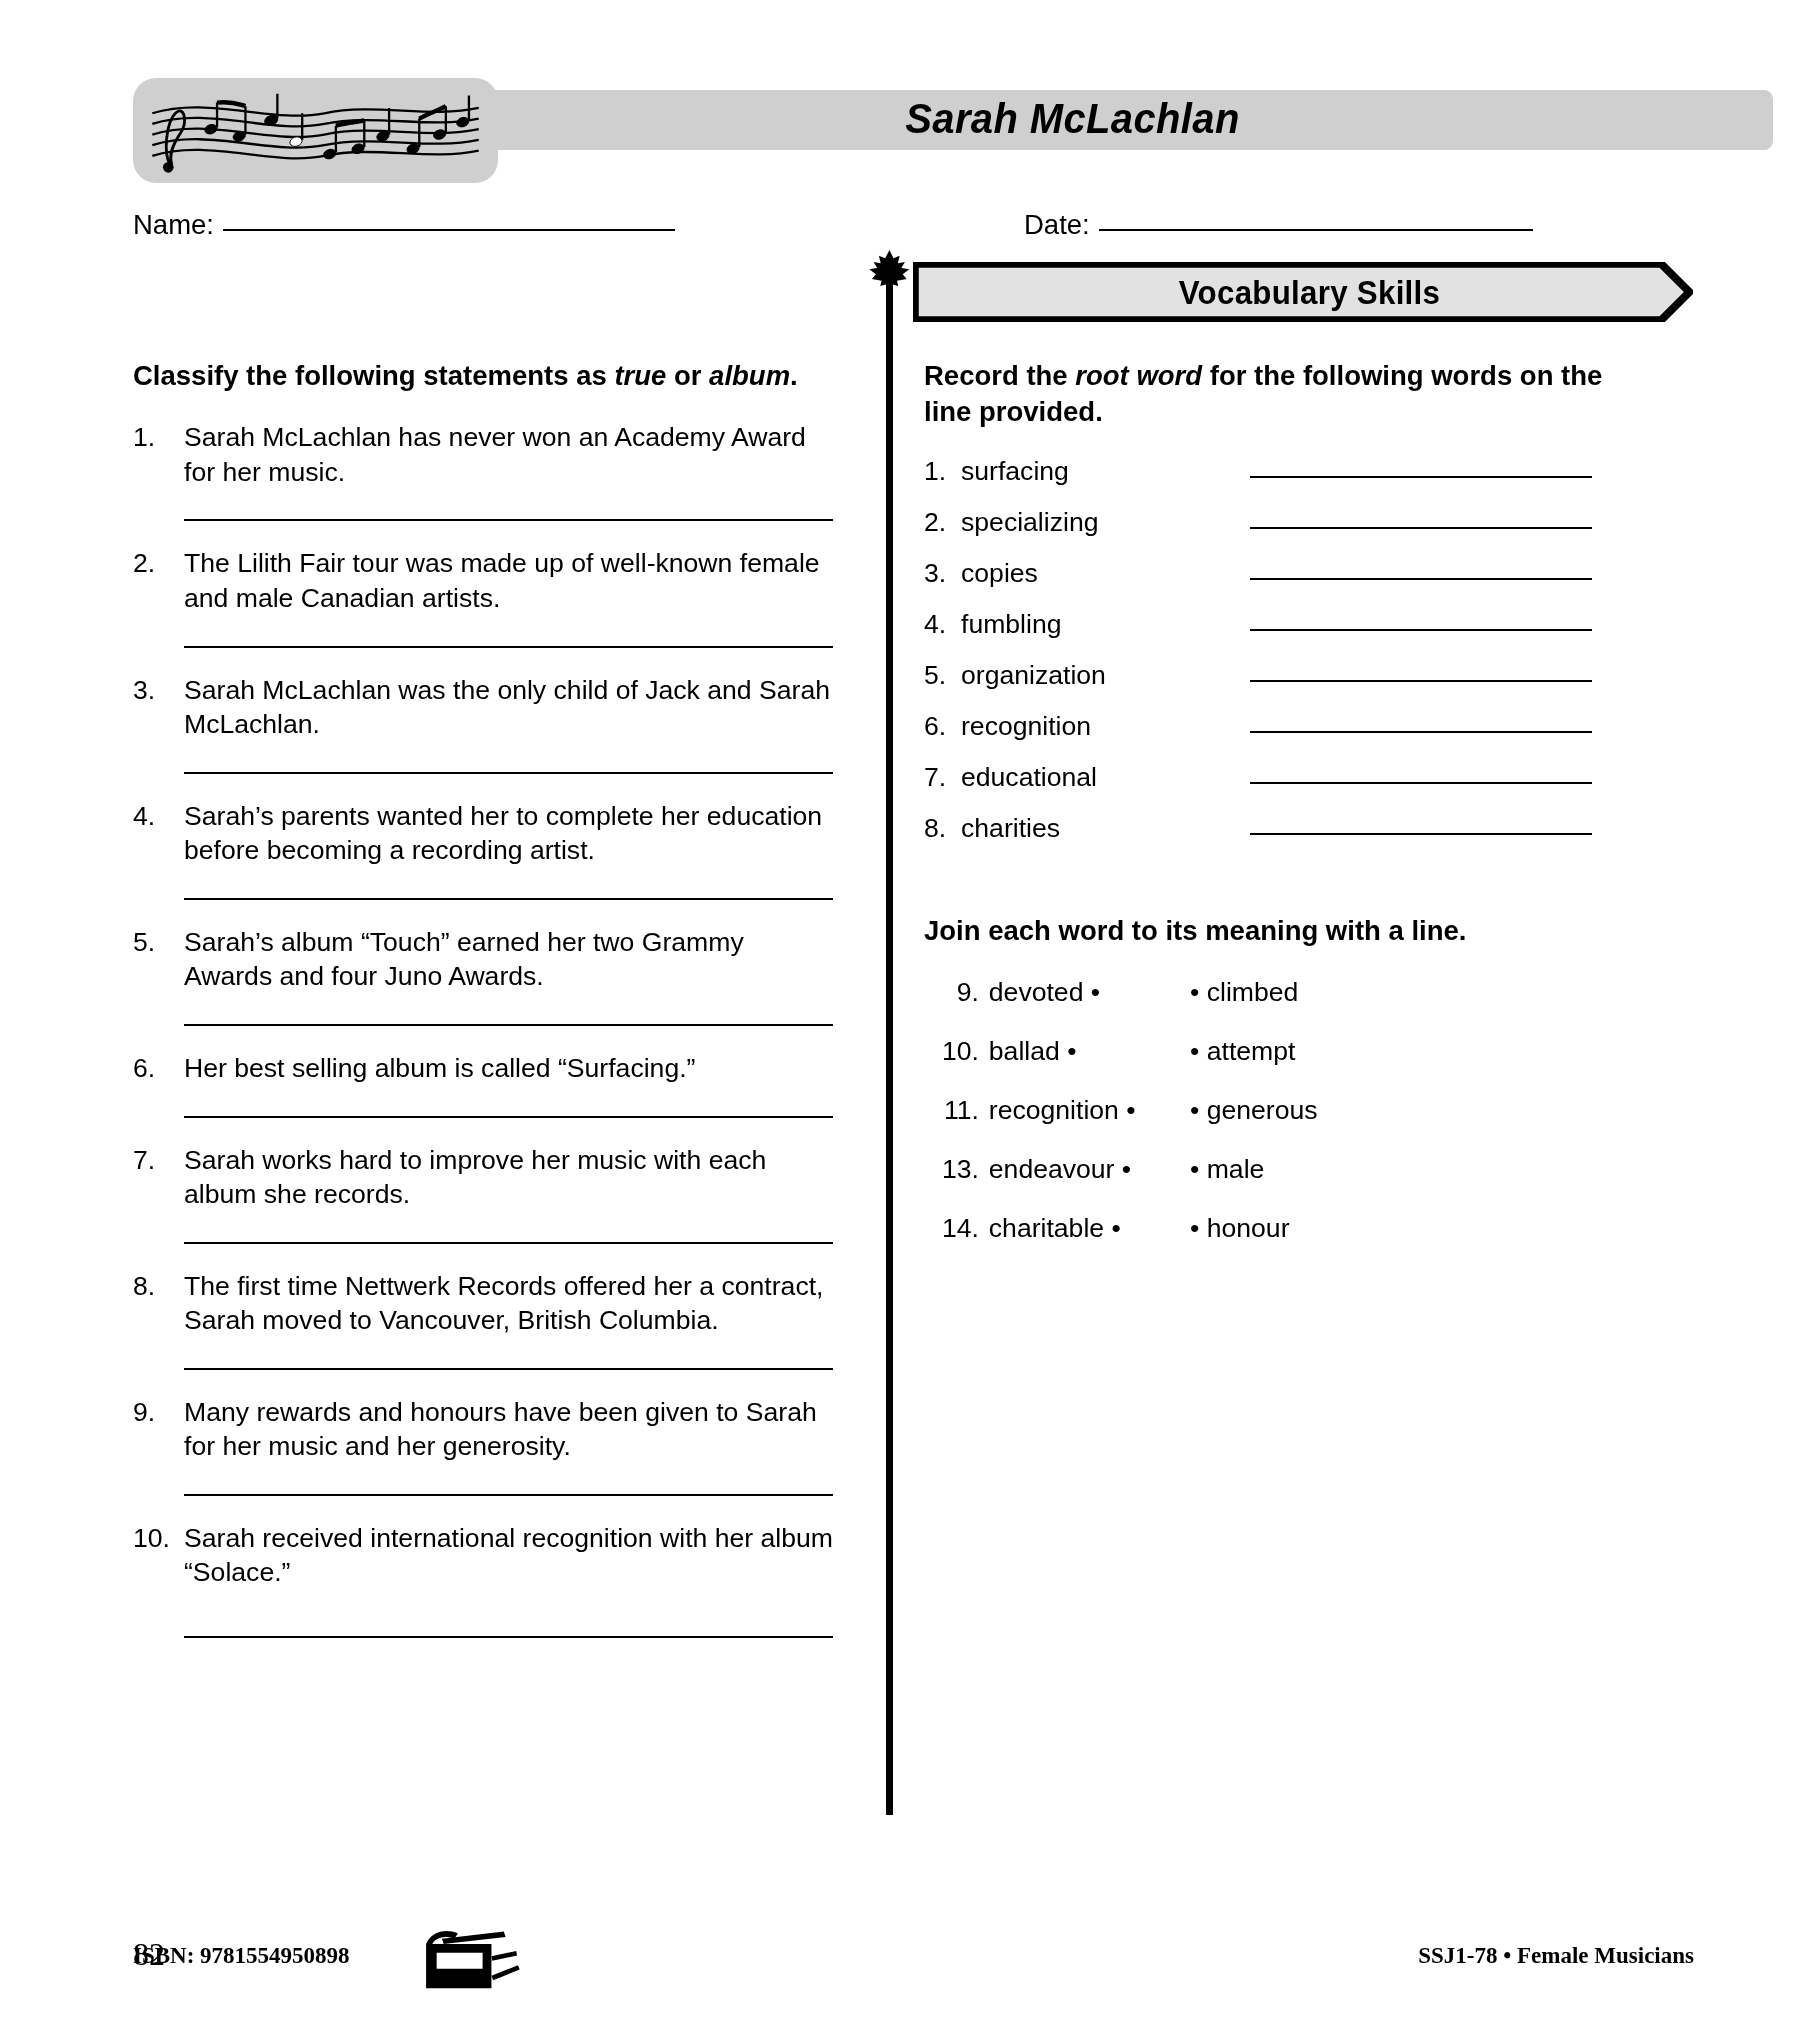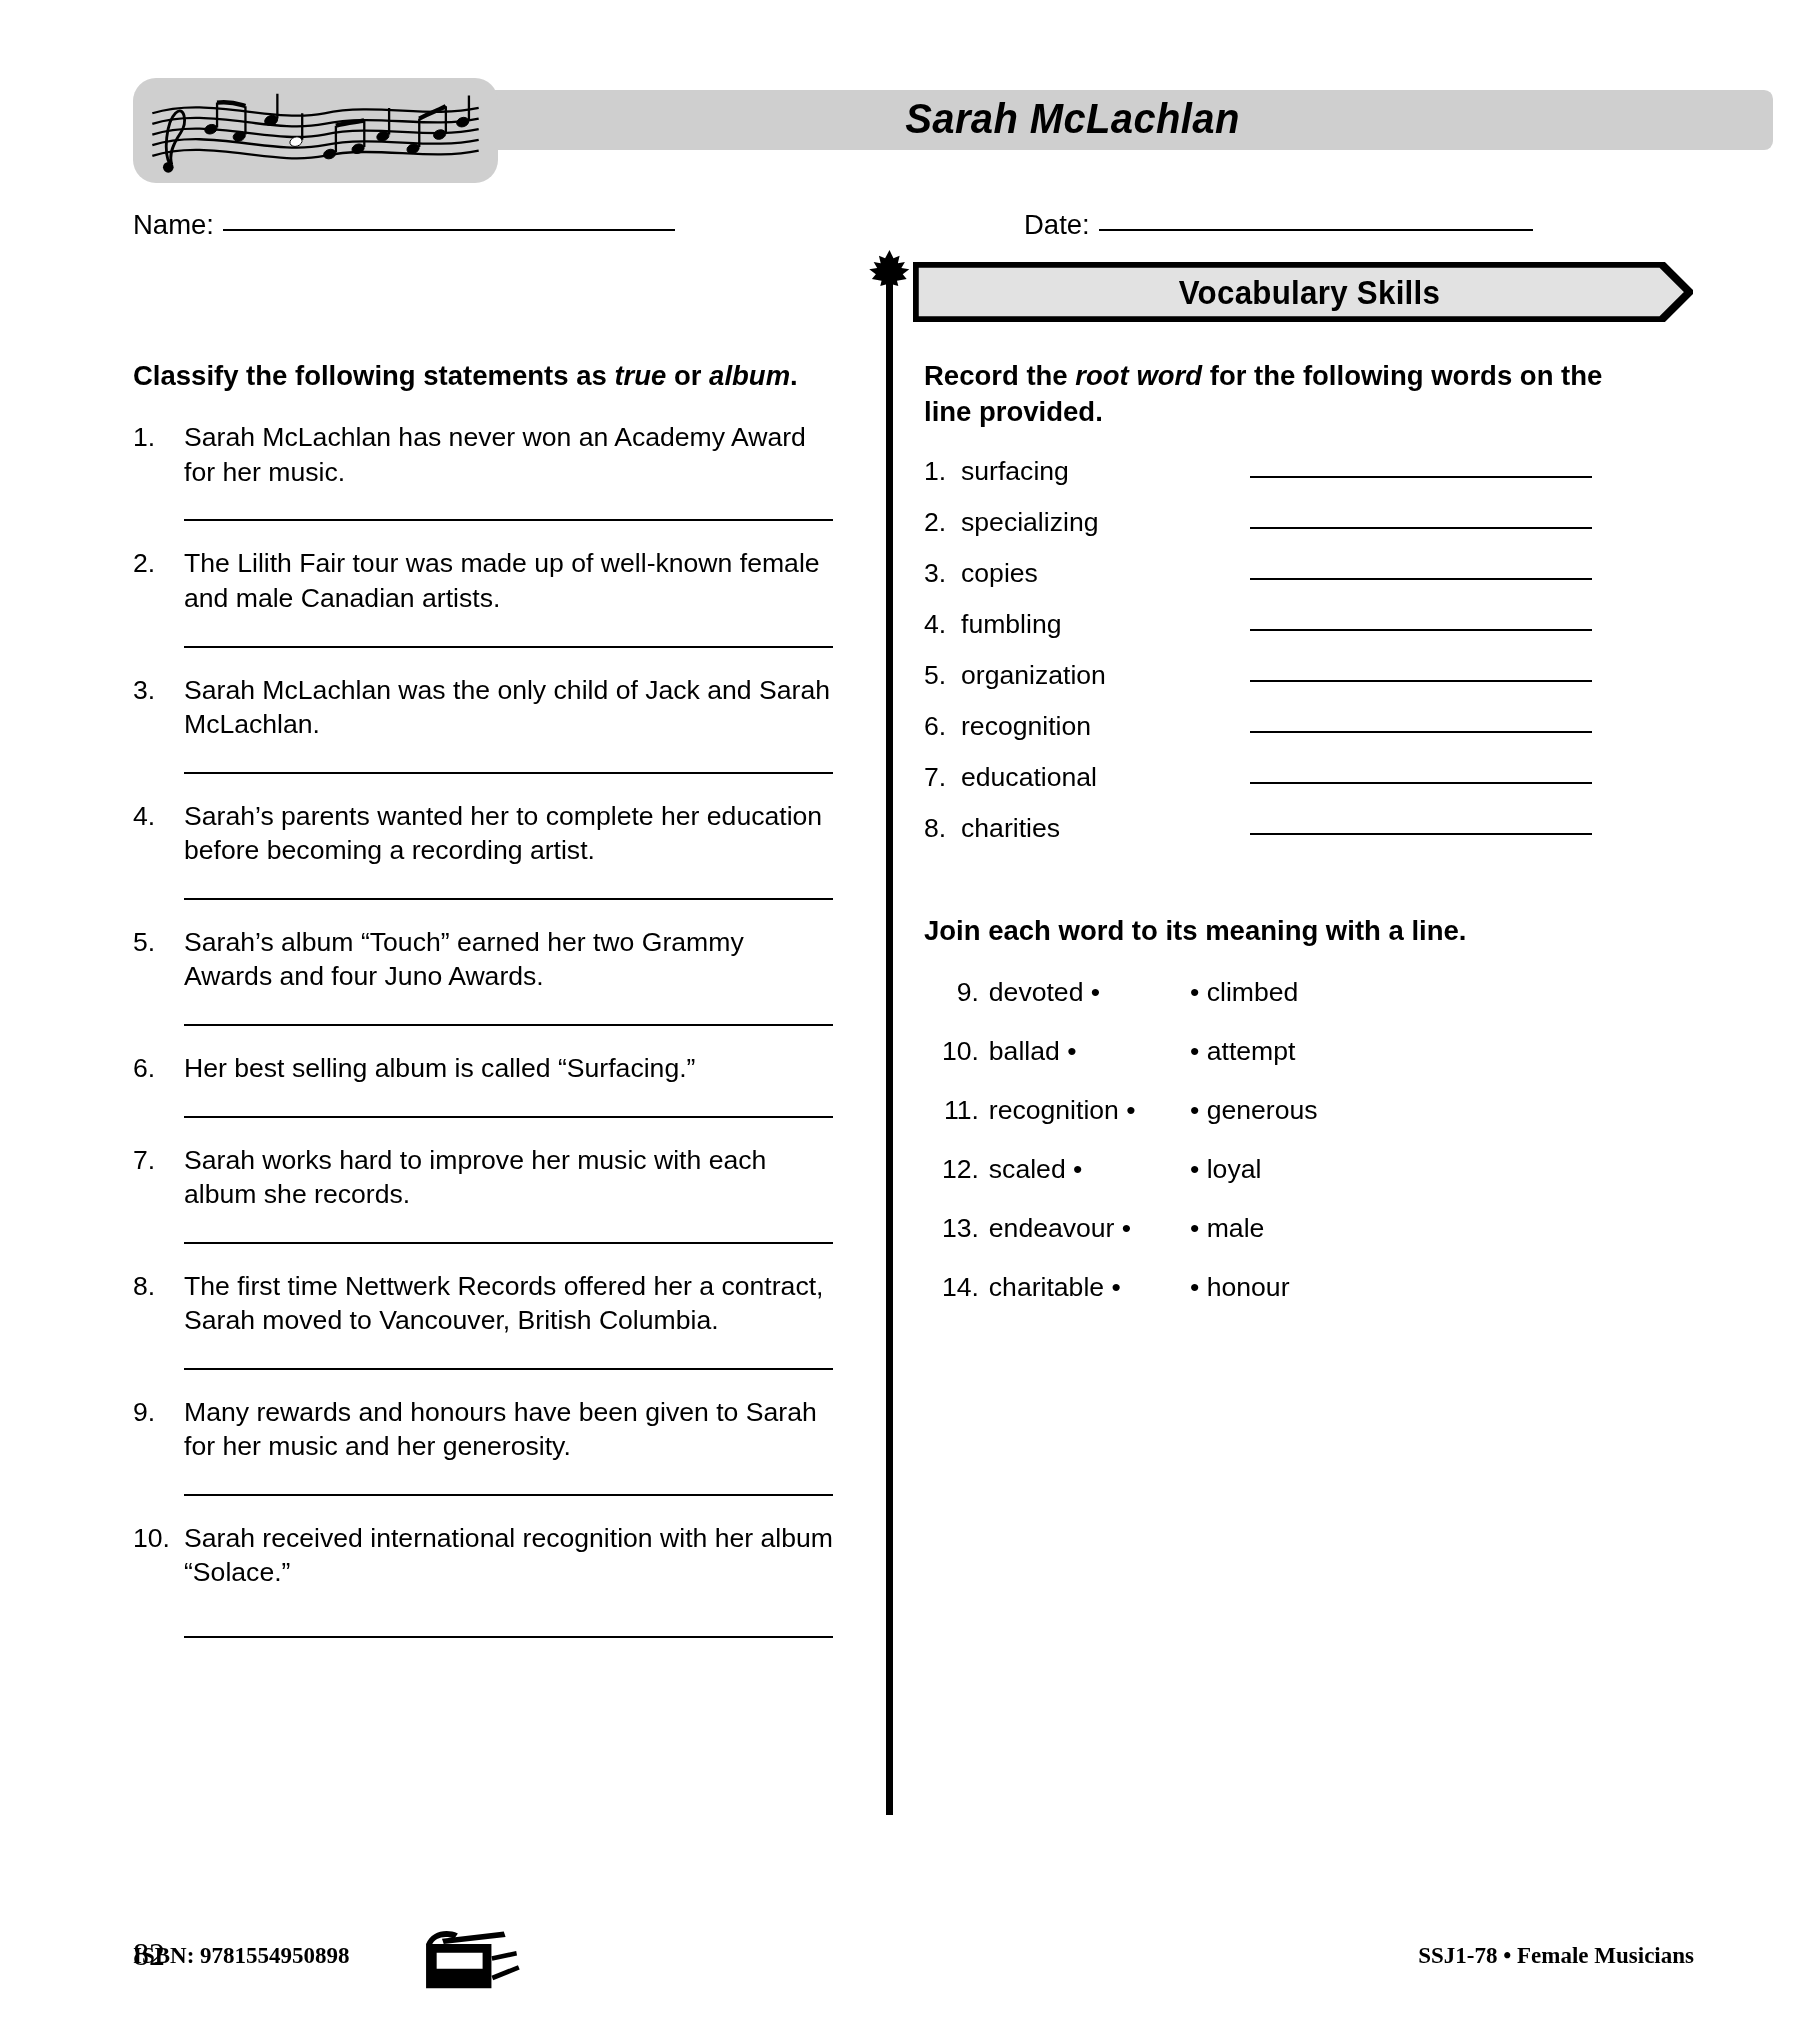--- a/index.html
+++ b/index.html
@@ -291,27 +291,20 @@
       </div>
       <div class="mt-row">
         <span class="mt-left">
           <span class="mt-num">11.</span>
           <span class="mt-word">recognition •</span>
         </span>
         <span class="mt-right">• generous</span>
       </div>
       <div class="mt-row">
         <span class="mt-left">
-          <span class="mt-num">12.</span>
-          <span class="mt-word">scaled •</span>
-        </span>
-        <span class="mt-right">• loyal</span>
-      </div>
-      <div class="mt-row">
-        <span class="mt-left">
           <span class="mt-num">13.</span>
           <span class="mt-word">endeavour •</span>
         </span>
         <span class="mt-right">• male</span>
       </div>
       <div class="mt-row">
         <span class="mt-left">
           <span class="mt-num">14.</span>
           <span class="mt-word">charitable •</span>
         </span>

